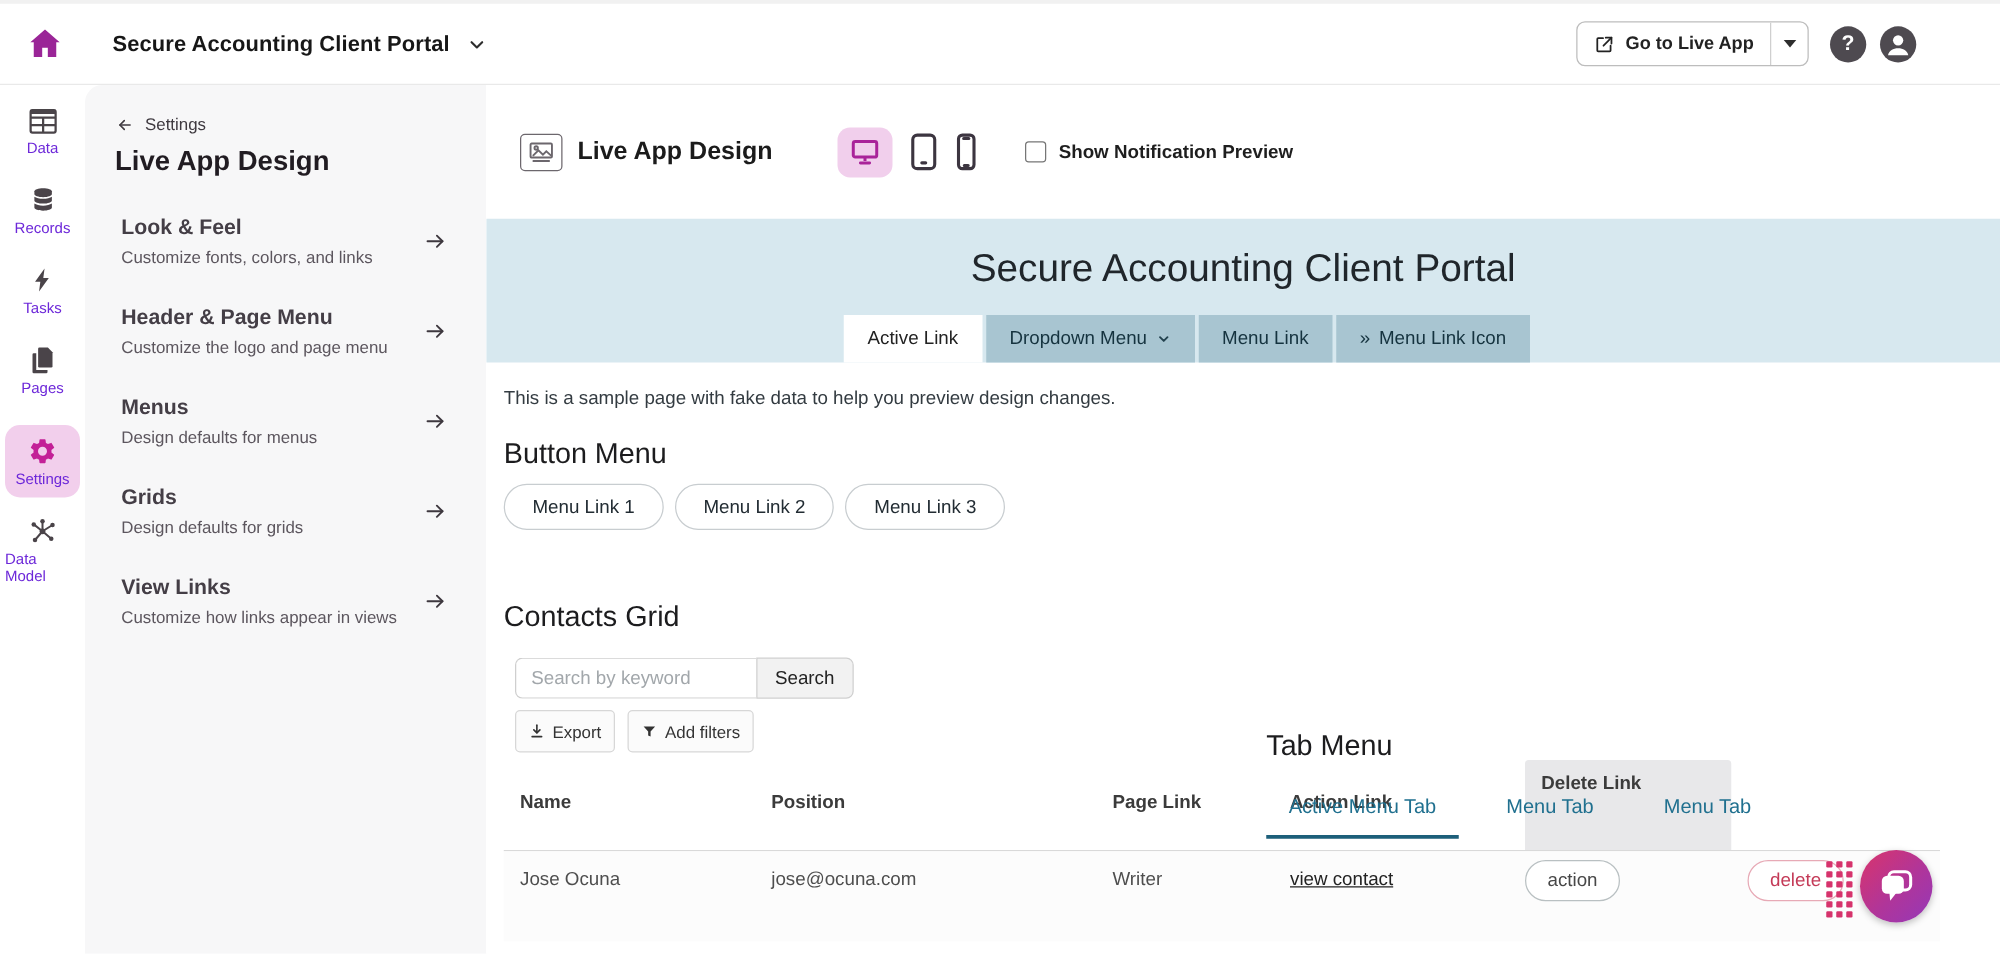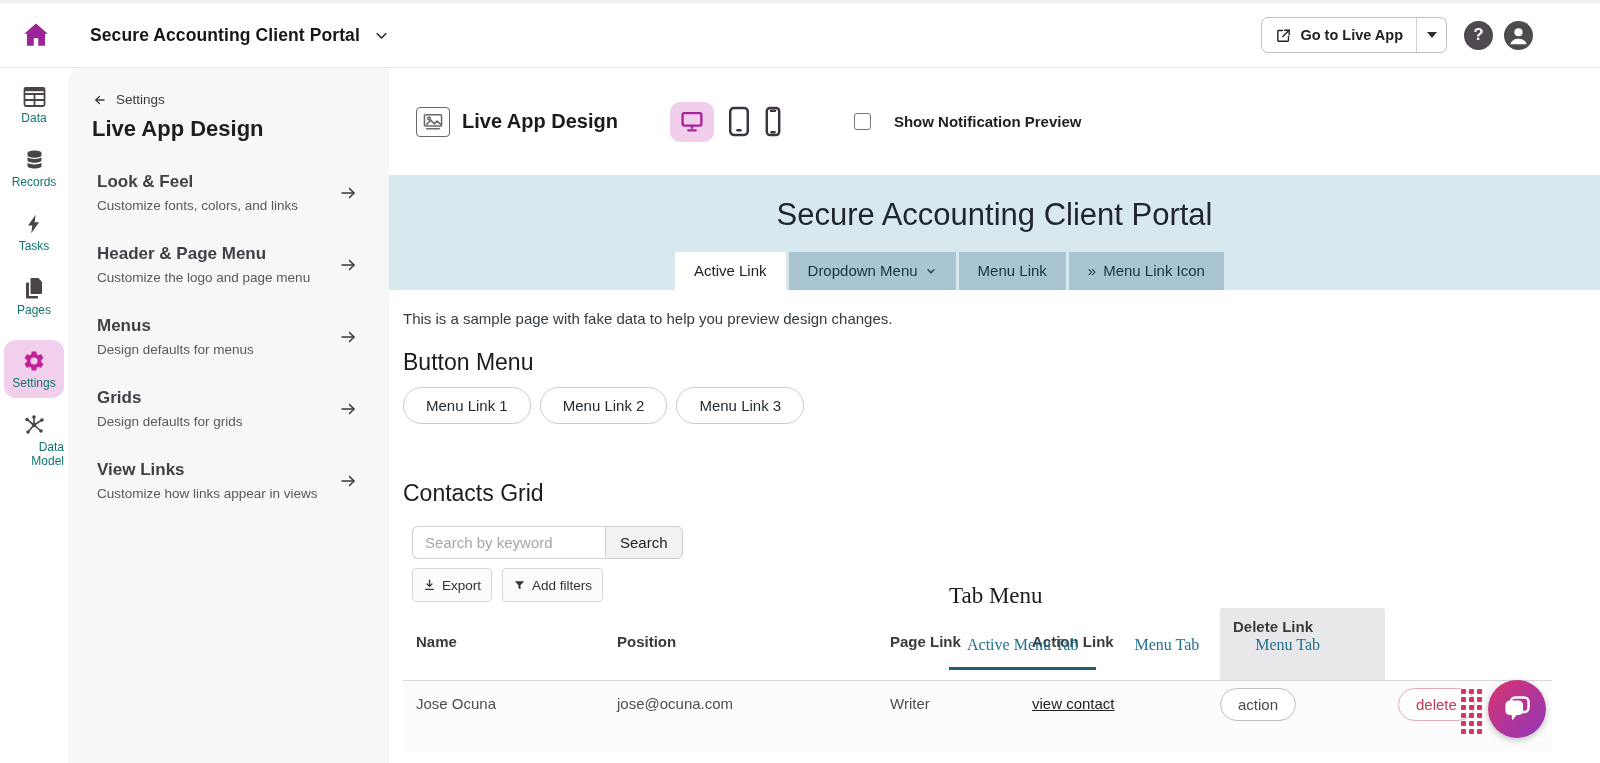--- a/index.html
+++ b/index.html
@@ -23,21 +23,21 @@
     align-items:center; justify-content:center; font-weight:700; font-size:17px; cursor:pointer; }
   .help-btn { margin-left:17px; }
   .avatar-btn { margin-left:11px; }
 
   .body { flex:1; display:flex; min-height:0; }
 
   
   .rail { flex:none; width:68px; background:#fff; display:flex; flex-direction:column; align-items:center; padding-top:18px; }
   .rail-item { width:60px; display:flex; flex-direction:column; align-items:center; gap:3px;
     margin-bottom:23px; cursor:pointer; color:#4a4449; }
-  .rail-item .lbl { font-size:12px; color:#0f766e; text-align:right; line-height:14px; }
+  .rail-item .lbl { font-size:12px; color:#6d28d9; text-align:left; line-height:14px; }
   .rail-item.active { background:#f2cfec; border-radius:12px; padding:9px 0 8px; margin-bottom:15px; }
   .rail-item.active svg { color:#c32097; }
 
   
   .panel { flex:none; width:321px; background:#f7f7f8; border-top-left-radius:14px; padding:24px 22px 0 24px; }
   .back-link { display:flex; align-items:center; gap:8px; font-size:13.5px; color:#3f3a40; cursor:pointer; }
   .panel-title { margin-top:9px; font-size:22px; font-weight:600; color:#211c22; }
   .panel-items { margin-top:30px; }
   .p-item { display:flex; align-items:center; justify-content:space-between; margin:0 0 31px 5px; cursor:pointer; }
   .p-item .tt { font-size:17px; font-weight:700; color:#443e46; }
@@ -45,38 +45,38 @@
   .p-item .arr { flex:none; margin-right:8px; }
 
   
   .main { flex:1; position:relative; background:#fff; overflow:hidden; }
   .main-toolbar { height:107px; display:flex; align-items:center; padding-left:27px; }
   .pic-frame { width:34px; height:30px; border:1.5px solid #6c676d; border-radius:4px; display:flex; align-items:center; justify-content:center; color:#6c676d; }
   .mt-title { margin-left:12px; font-size:20px; font-weight:700; color:#1b1b1b; }
   .devices { display:flex; align-items:center; margin-left:52px; gap:13px; }
   .dev-btn { display:flex; align-items:center; justify-content:center; cursor:pointer; color:#3c3540; }
   .dev-btn.active { width:44px; height:40px; background:#f1cfec; border-radius:10px; color:#a92399; }
-  .notif { display:flex; align-items:center; margin-left:72px; gap:23px; }
+  .notif { display:flex; align-items:center; margin-left:38px; gap:10px; }
   .notif .box { width:17px; height:17px; border:1.5px solid #767676; border-radius:3px; background:#fff; cursor:pointer; }
   .notif .lab { font-size:15px; font-weight:600; color:#1e1e1e; }
 
   .banner { position:relative; height:115px; background:#d7e8ef; }
   .banner-title { text-align:center; padding-top:22px; font-size:31px; font-weight:500; color:#20262b; }
   .banner-tabs { position:absolute; bottom:0; left:286px; display:flex; gap:3px; }
   .b-tab { background:#a8c5d1; color:#15333f; font-size:15px; padding:10px 19px 11px; display:flex; align-items:center; gap:7px; cursor:pointer; white-space:nowrap; }
   .b-tab.active { background:#ffffff; color:#222; }
 
   .preview-body { position:relative; padding-left:14px; }
   .note { margin-top:20px; font-size:15px; color:#333b41; }
   .h2 { margin-top:22px; font-size:23px; font-weight:500; color:#1c1c1e; }
   .pill-row { margin-top:11px; display:flex; gap:9px; }
   .pill { height:37px; padding:0 22px; border:1px solid #c8cdd0; border-radius:19px; background:#fff;
     font-size:15px; color:#222c33; display:flex; align-items:center; cursor:pointer; }
 
-  .tabmenu-block { position:absolute; left:560px; top:273px; width:560px;font-family:Liberation Serif, serif; }
+  .tabmenu-block { position:absolute; left:624px; top:273px; width:560px; }
   .tm-tabs { margin-top:27px; display:flex; gap:20px; }
   .tm-tab { padding:0 18px 13px; font-size:16px; color:#20708f; cursor:pointer; }
   .tm-tab.active { border-bottom:3px solid #1d5f7a; }
 
   .h2.grid-h { margin-top:56px; }
   .addremove { margin-top:11px; height:38px; padding:0 16px; background:#fff; border:1px solid #cdcdcd;
     border-radius:8px; font-size:15.5px; color:#1f1f1f; display:inline-flex; align-items:center; cursor:pointer; }
   .search-row { margin-top:19px; margin-left:9px; display:flex; }
   .search-input { width:193px; height:33px; border:1px solid #cfcfcf; border-right:none; border-radius:6px 0 0 6px;
     padding:13px 12px; font-size:15px; color:#222; font-family:inherit; outline:none; }

